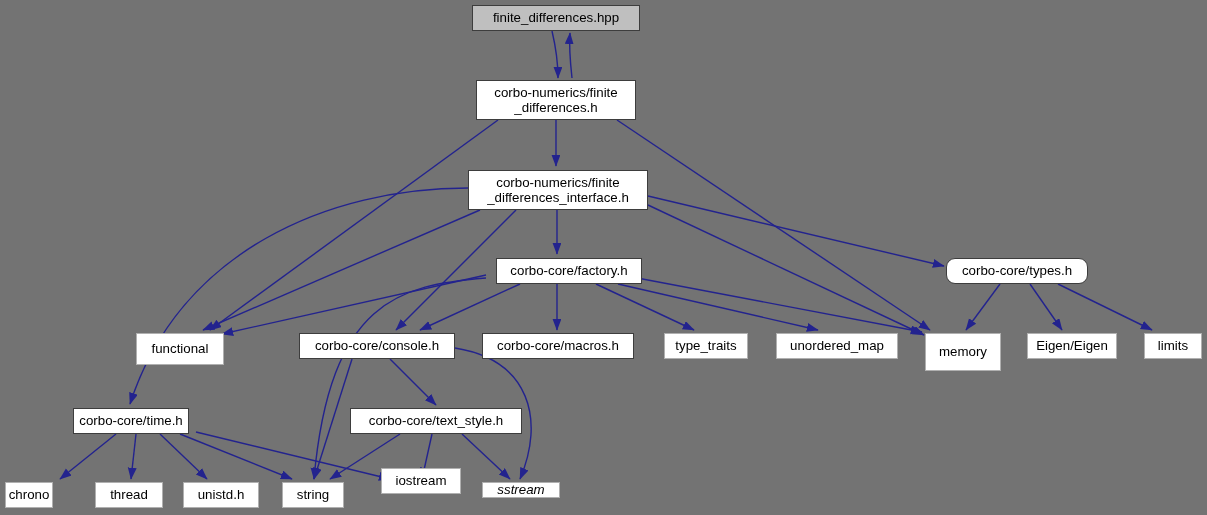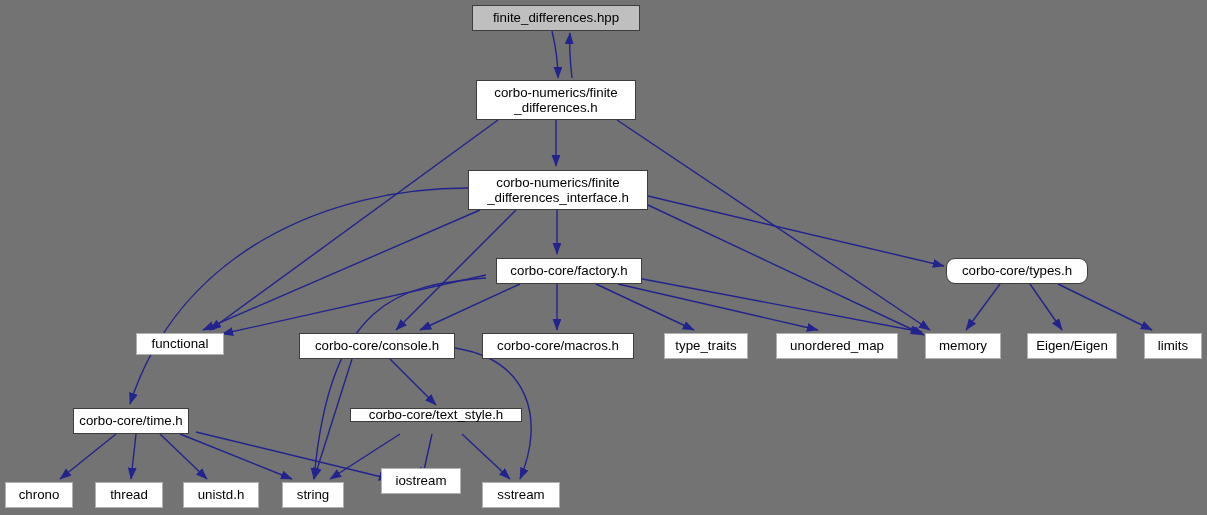--- a/index.html
+++ b/index.html
@@ -61,31 +61,31 @@
   </svg>
 
   <div id="node-layer">
       <div class="node root" style="left: 472px; top: 5px; width: 168px; height: 26px;">finite_differences.hpp</div>
       <div class="node prj" style="left: 476px; top: 80px; width: 160px; height: 40px;">corbo-numerics/finite
 _differences.h</div>
       <div class="node prj" style="left: 468px; top: 170px; width: 180px; height: 40px;">corbo-numerics/finite
 _differences_interface.h</div>
       <div class="node prj" style="left: 496px; top: 258px; width: 146px; height: 26px;">corbo-core/factory.h</div>
       <div class="node prj" style="left: 946px; top: 258px; width: 142px; height: 26px; border-radius: 9px;">corbo-core/types.h</div>
-      <div class="node sys" style="left: 136px; top: 333px; width: 88px; height: 22px;">functional</div>
+      <div class="node sys" style="left: 136px; top: 333px; width: 88px; height: 32px;">functional</div>
       <div class="node prj" style="left: 299px; top: 333px; width: 156px; height: 26px;">corbo-core/console.h</div>
       <div class="node prj" style="left: 482px; top: 333px; width: 152px; height: 26px;">corbo-core/macros.h</div>
       <div class="node sys" style="left: 664px; top: 333px; width: 84px; height: 26px;">type_traits</div>
       <div class="node sys" style="left: 776px; top: 333px; width: 122px; height: 26px;">unordered_map</div>
-      <div class="node sys" style="left: 925px; top: 333px; width: 76px; height: 26px;">memory</div>
+      <div class="node sys" style="left: 925px; top: 333px; width: 76px; height: 38px;">memory</div>
       <div class="node sys" style="left: 1027px; top: 333px; width: 90px; height: 26px;">Eigen/Eigen</div>
       <div class="node sys" style="left: 1144px; top: 333px; width: 58px; height: 26px;">limits</div>
       <div class="node prj" style="left: 73px; top: 408px; width: 116px; height: 26px;">corbo-core/time.h</div>
-      <div class="node prj" style="left: 350px; top: 408px; width: 172px; height: 14px;">corbo-core/text_style.h</div>
-      <div class="node sys" style="left: 5px; top: 482px; width: 68px; height: 26px;">chrono</div>
+      <div class="node prj" style="left: 350px; top: 408px; width: 172px; height: 26px;">corbo-core/text_style.h</div>
+      <div class="node sys" style="left: 5px; top: 482px; width: 48px; height: 26px;">chrono</div>
       <div class="node sys" style="left: 95px; top: 482px; width: 68px; height: 26px;">thread</div>
       <div class="node sys" style="left: 183px; top: 482px; width: 76px; height: 26px;">unistd.h</div>
       <div class="node sys" style="left: 282px; top: 482px; width: 62px; height: 26px;">string</div>
       <div class="node sys" style="left: 381px; top: 468px; width: 80px; height: 26px;">iostream</div>
-      <div class="node sys" style="left: 482px; top: 482px; width: 78px; height: 26px;">sstream</div>
+      <div class="node sys" style="left: 482px; top: 482px; width: 78px; height: 16px; font-style: italic;">sstream</div>
     </div>
 
 </div>
 
 </body></html>

